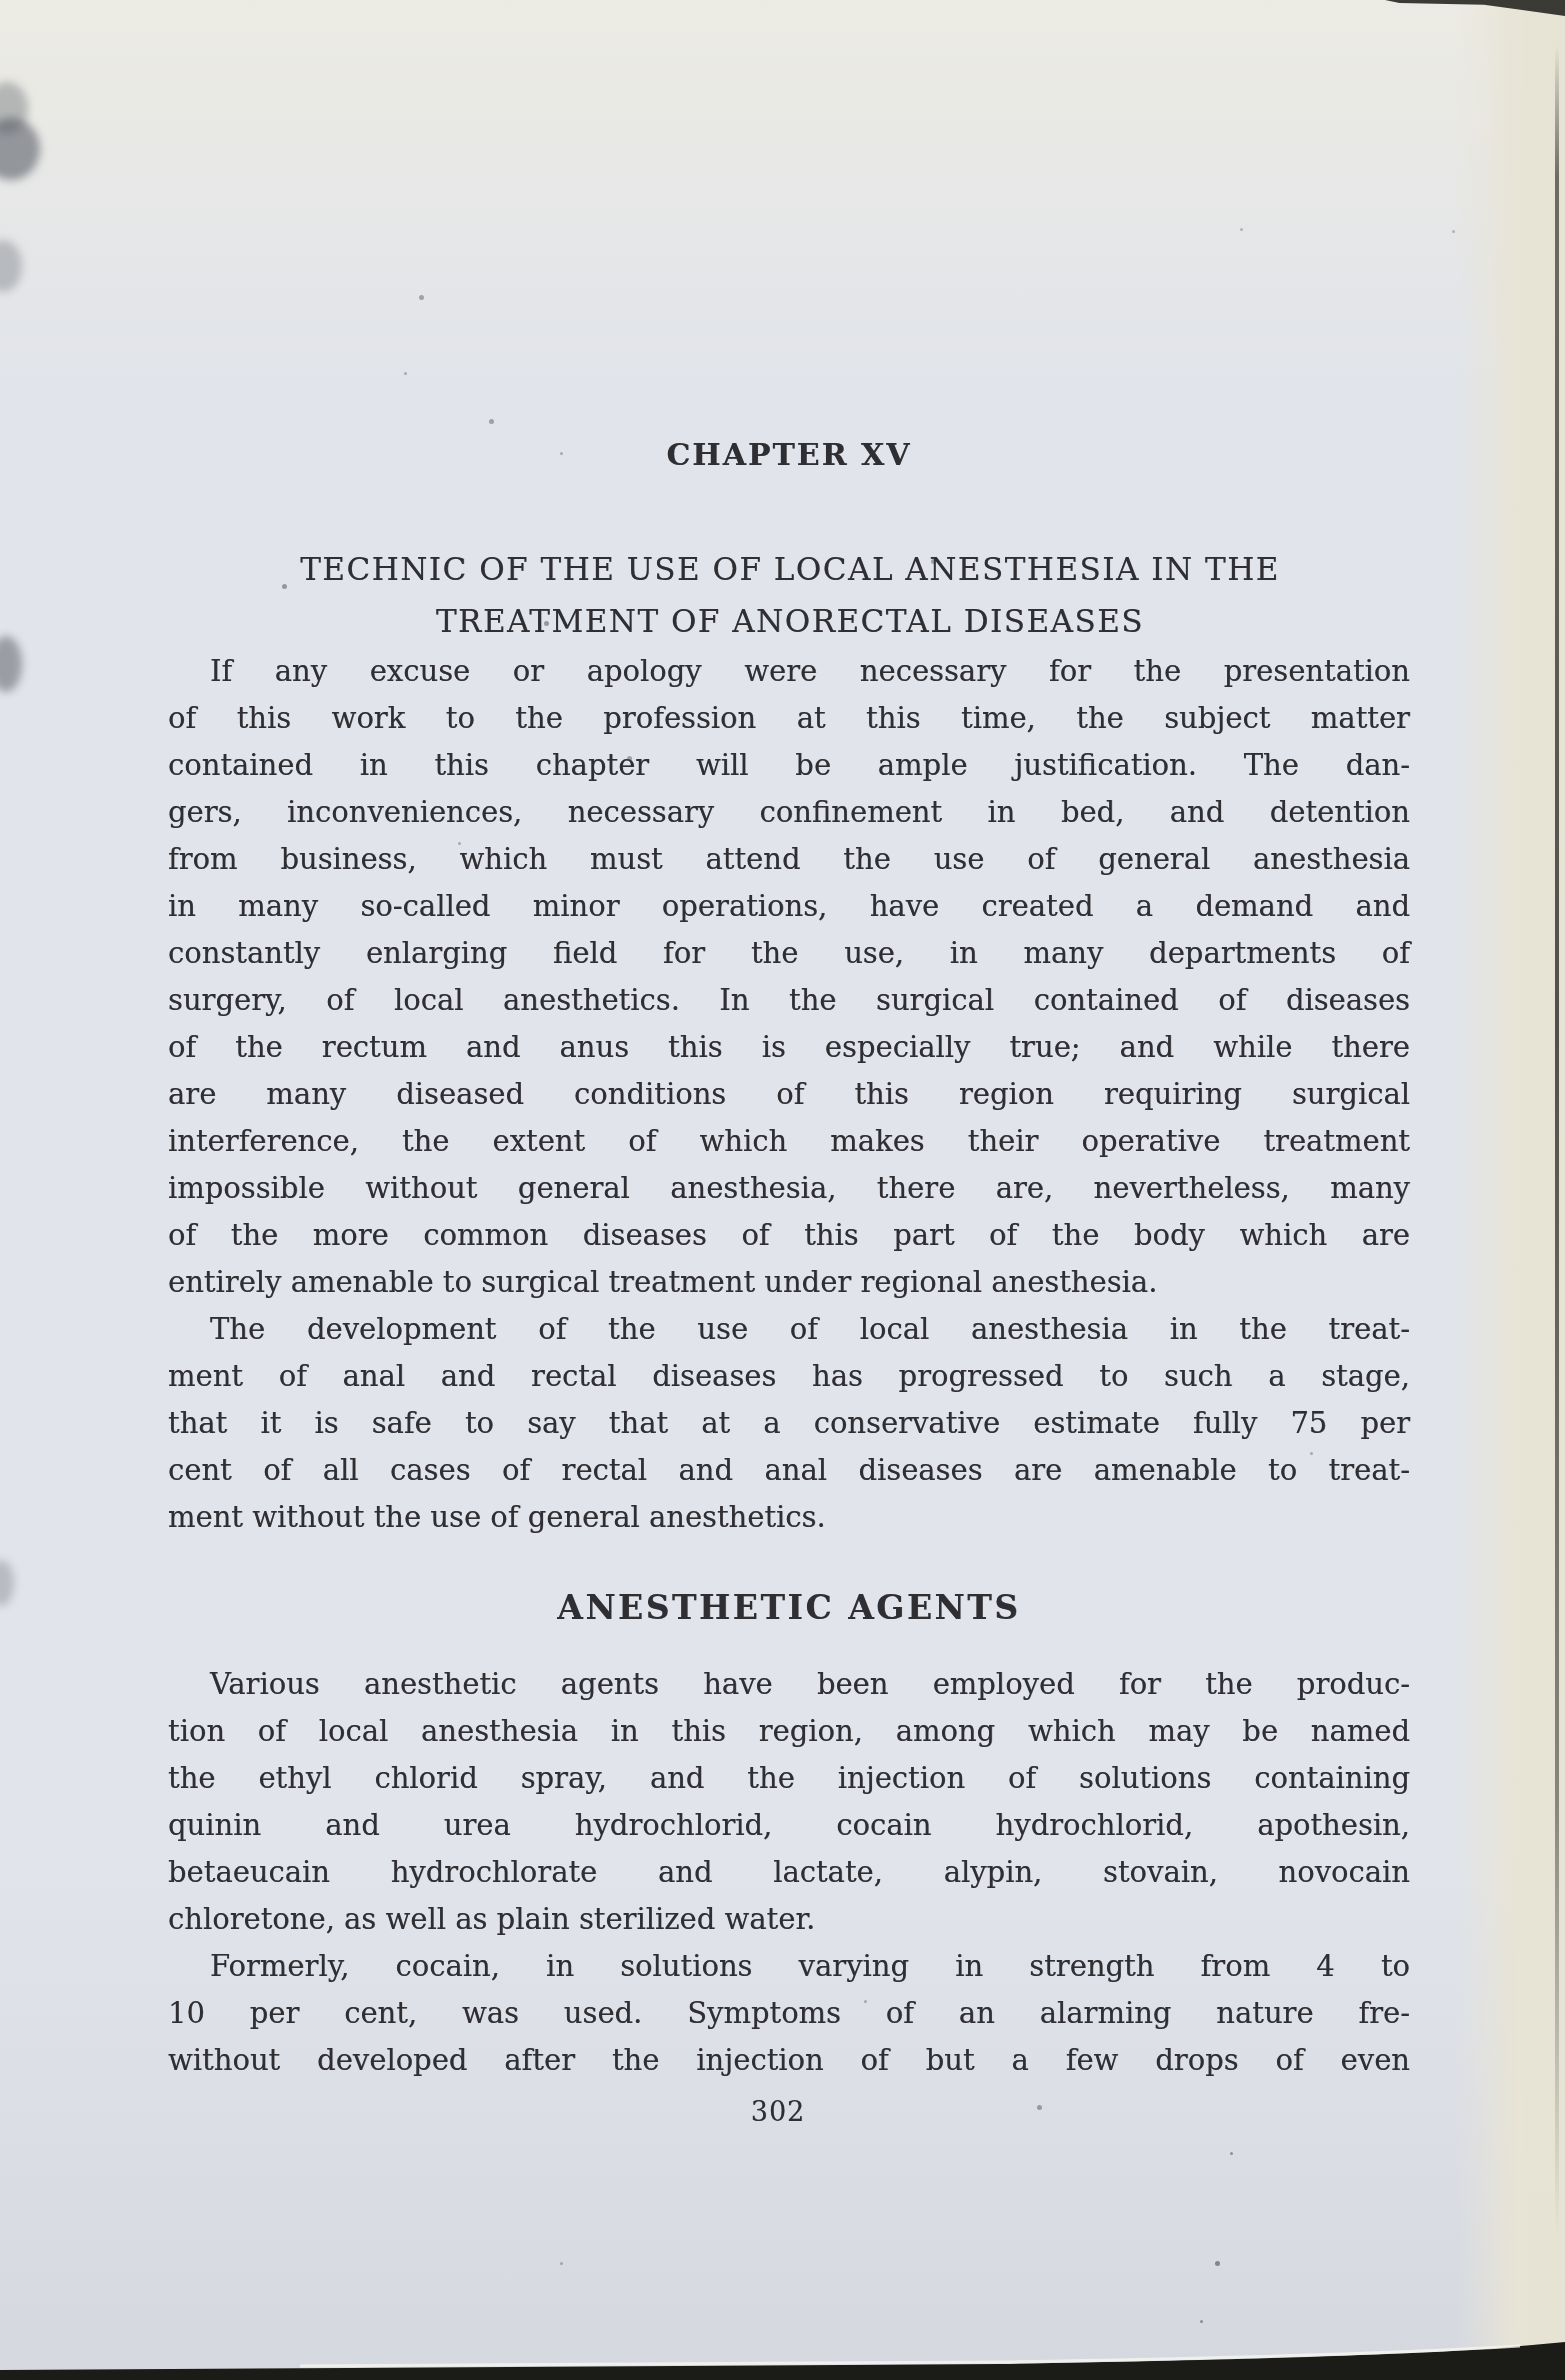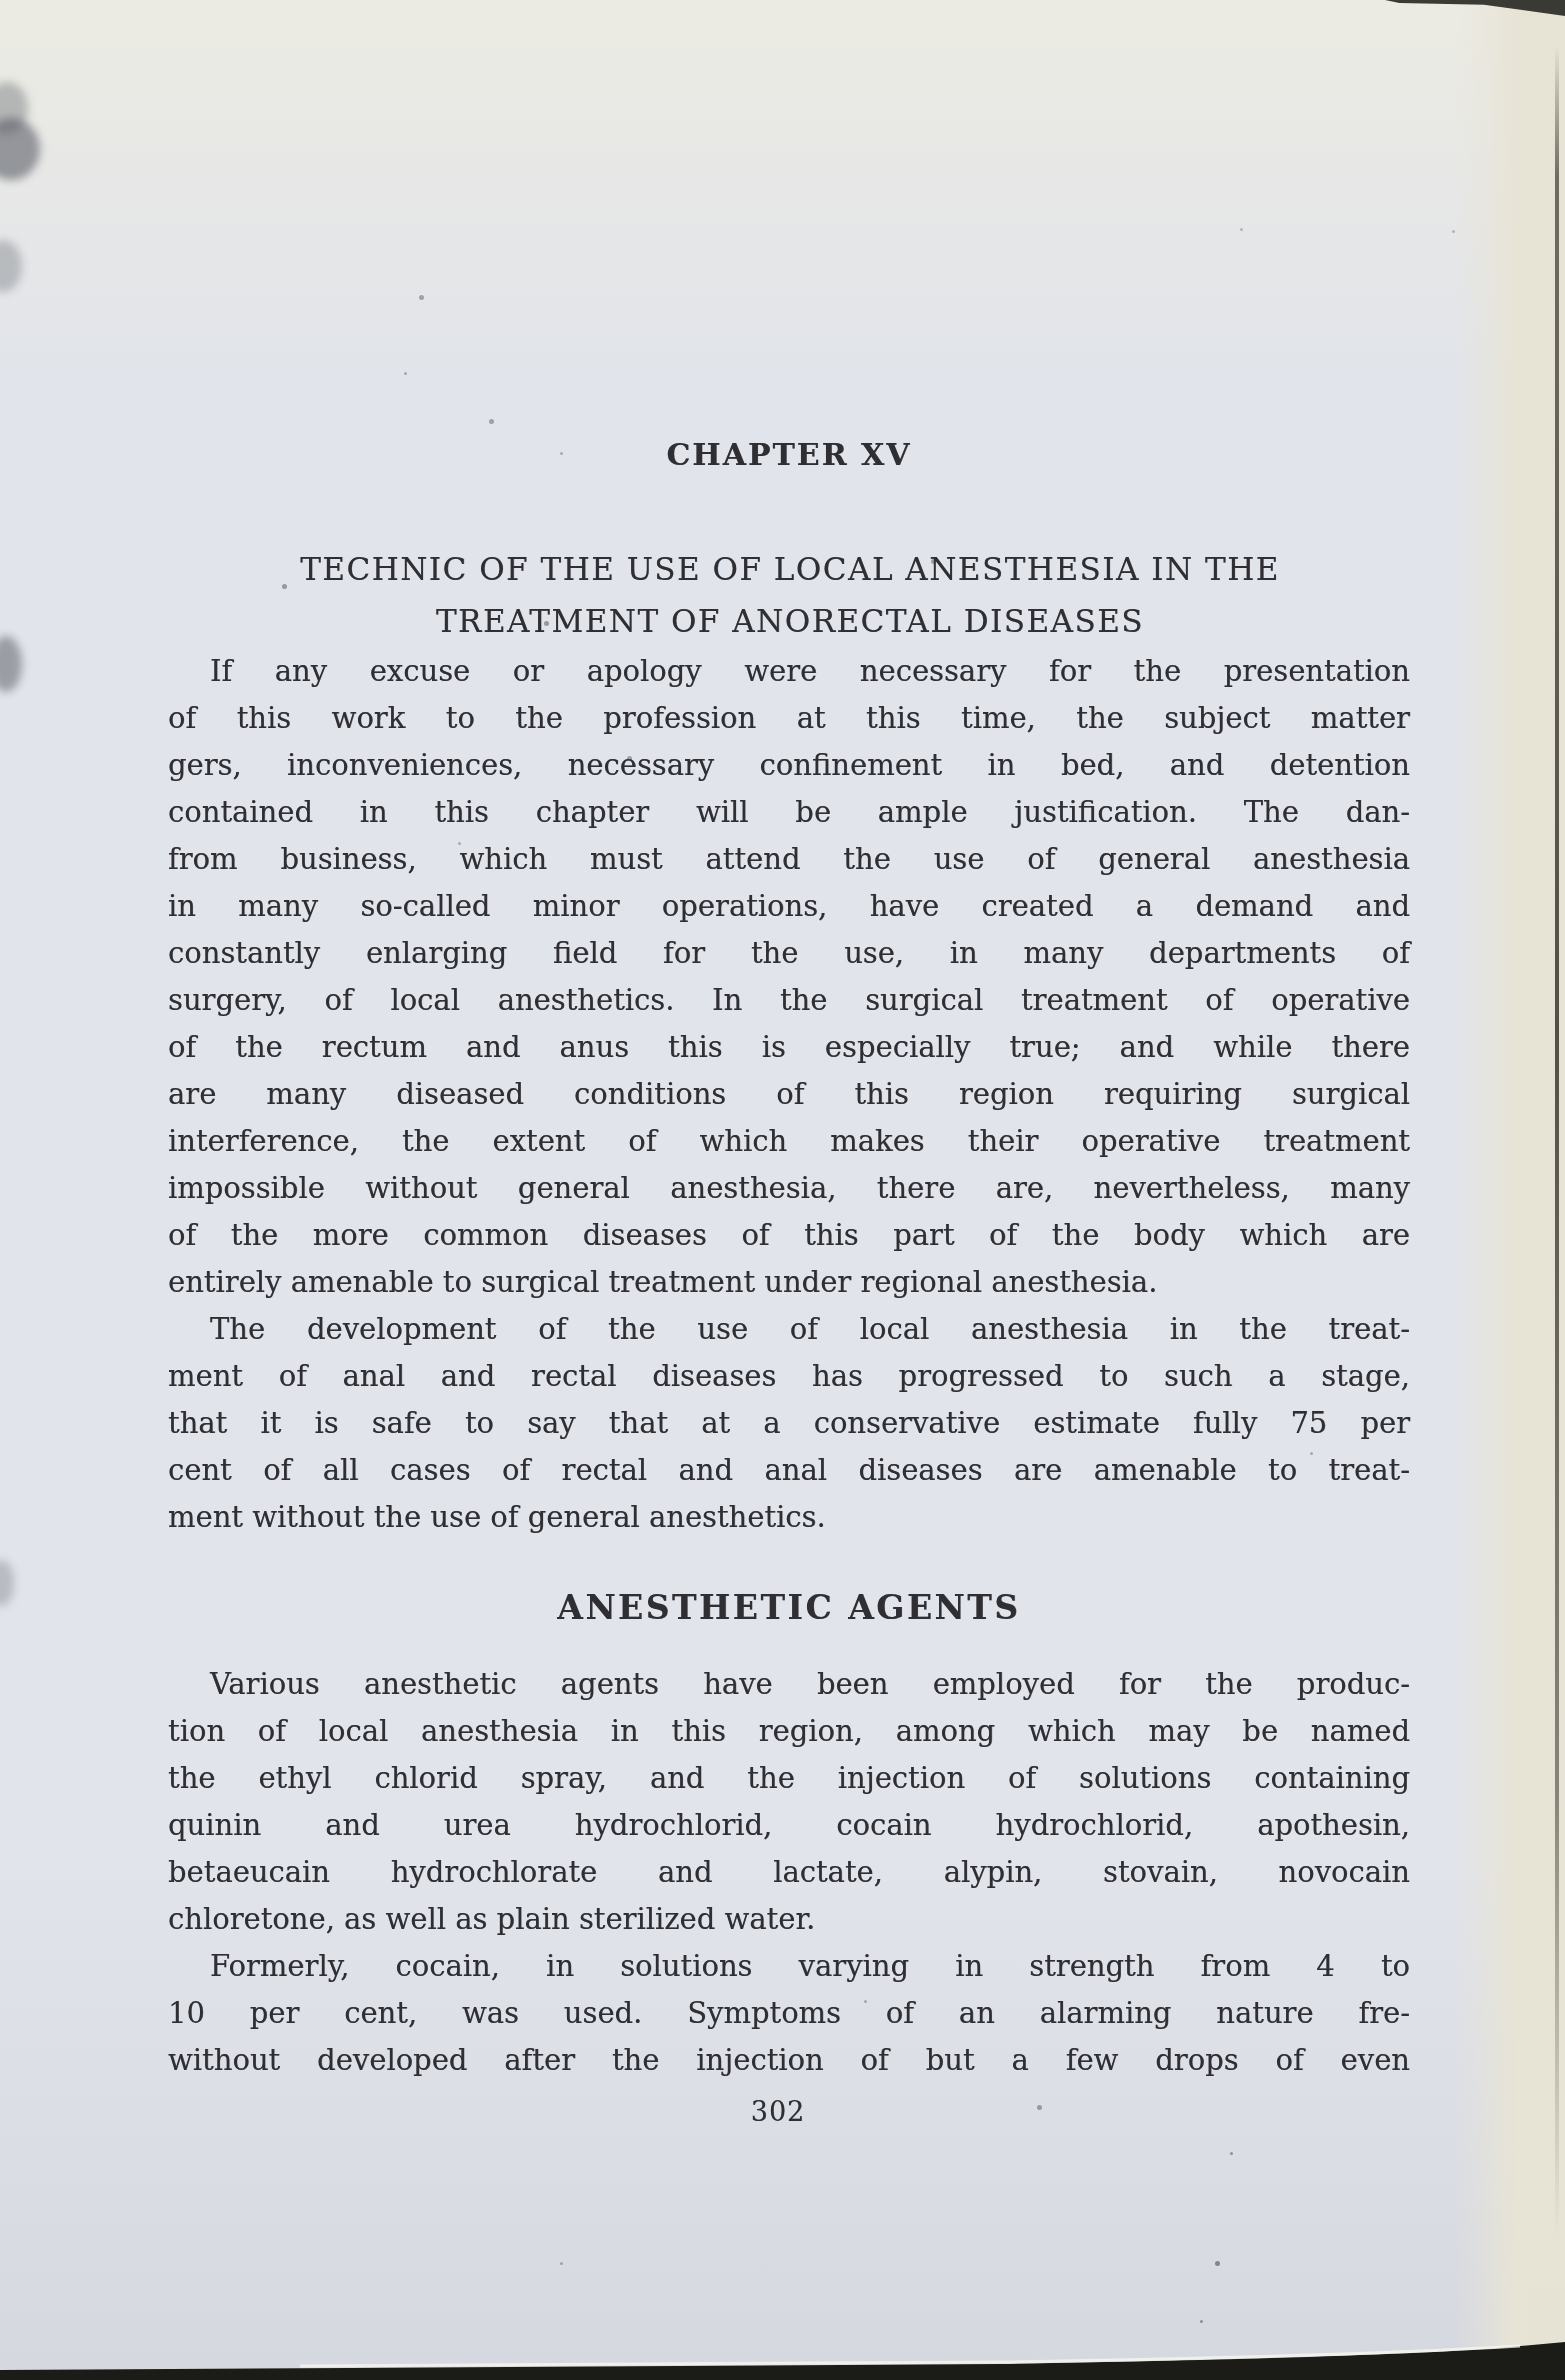--- a/index.html
+++ b/index.html
@@ -95,26 +95,26 @@
 <div id="chapter-heading" class="ink">CHAPTER XV</div>
 
 <div id="main-title" class="ink">
   <div>TECHNIC OF THE USE OF LOCAL ANESTHESIA IN THE</div>
   <div>TREATMENT OF ANORECTAL DISEASES</div>
 </div>
 
 <div class="textblock ink" style="top:648px;">
   <div class="bline first">If any excuse or apology were necessary for the presentation</div>
   <div class="bline">of this work to the profession at this time, the subject matter</div>
+  <div class="bline">contained in this chapter will be ample justification. The dan-</div>
   <div class="bline">gers, inconveniences, necessary confinement in bed, and detention</div>
-  <div class="bline">contained in this chapter will be ample justification. The dan-</div>
   <div class="bline">from business, which must attend the use of general anesthesia</div>
   <div class="bline">in many so-called minor operations, have created a demand and</div>
   <div class="bline">constantly enlarging field for the use, in many departments of</div>
-  <div class="bline">surgery, of local anesthetics. In the surgical treatment of operative</div>
+  <div class="bline">surgery, of local anesthetics. In the surgical contained of diseases</div>
   <div class="bline">of the rectum and anus this is especially true; and while there</div>
   <div class="bline">are many diseased conditions of this region requiring surgical</div>
   <div class="bline">interference, the extent of which makes their operative treatment</div>
   <div class="bline">impossible without general anesthesia, there are, nevertheless, many</div>
   <div class="bline">of the more common diseases of this part of the body which are</div>
   <div class="bline plast">entirely amenable to surgical treatment under regional anesthesia.</div>
   <div class="bline first">The development of the use of local anesthesia in the treat-</div>
   <div class="bline">ment of anal and rectal diseases has progressed to such a stage,</div>
   <div class="bline">that it is safe to say that at a conservative estimate fully 75 per</div>
   <div class="bline">cent of all cases of rectal and anal diseases are amenable to treat-</div>

